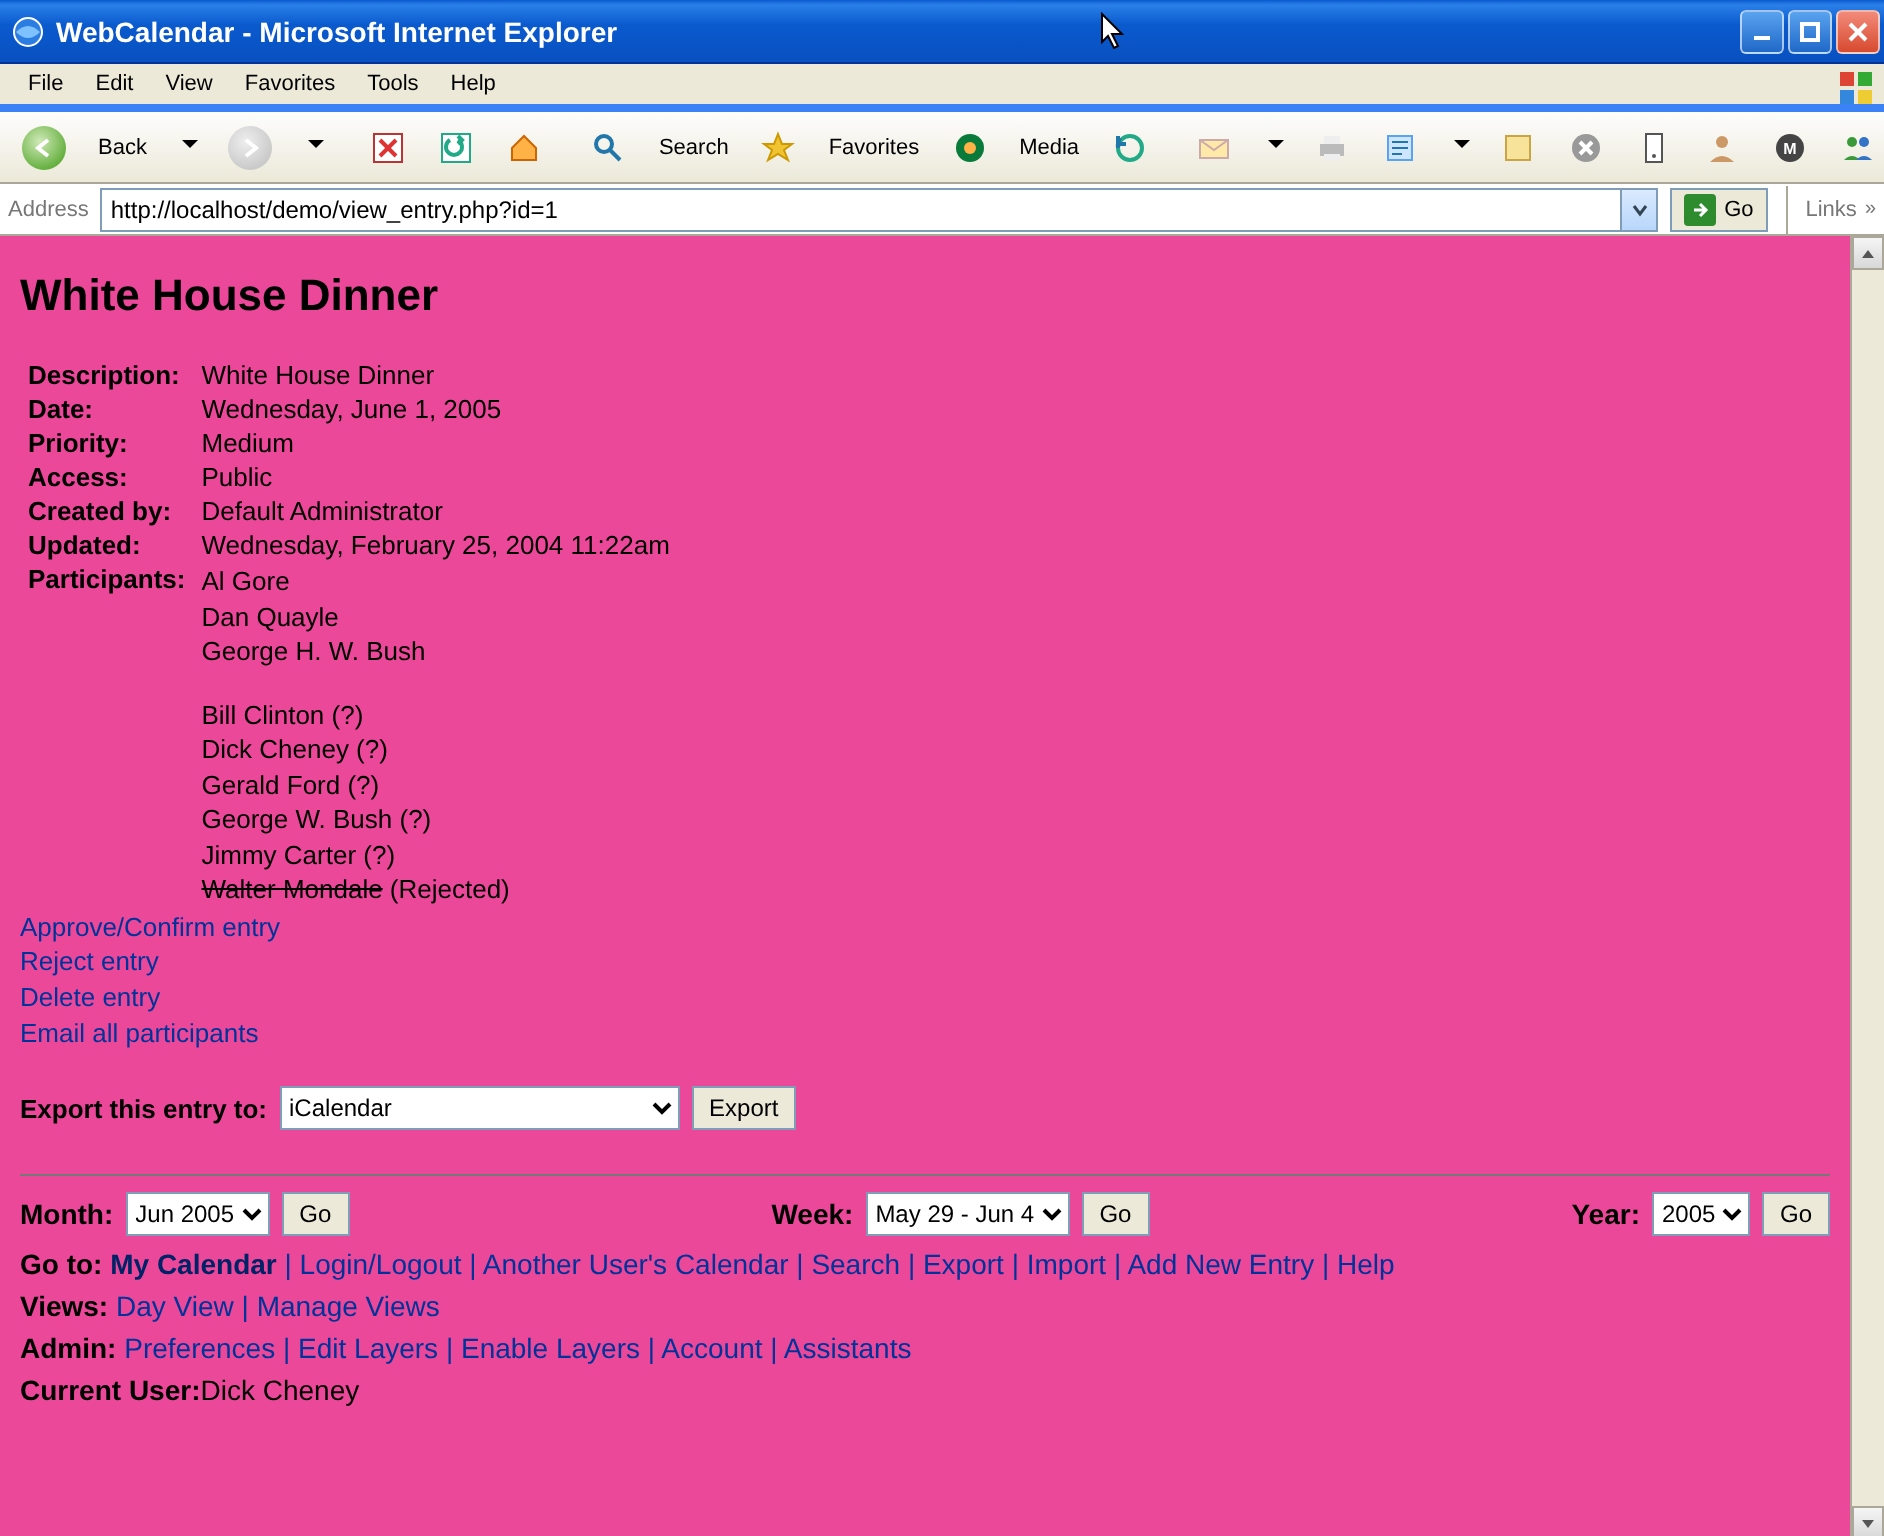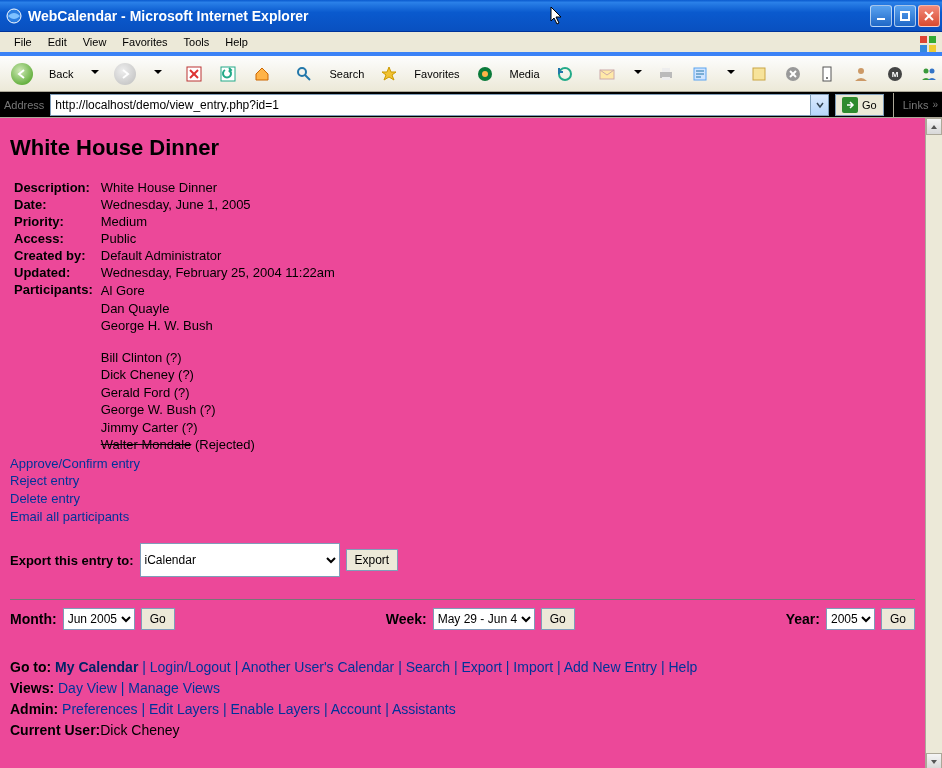--- a/index.html
+++ b/index.html
@@ -54,21 +54,21 @@
   .gray-cir{background:radial-gradient(circle at 40% 35%,#eee,#bcbcbc);}
   .tbtn .lbl{font-size:11px;color:#000;}
   .drop { width:7px;height:7px; margin-left:2px;}
   .drop::before{content:"";display:block;border-left:4px solid transparent;border-right:4px solid transparent;border-top:4px solid #000;}
   .sep{width:1px;height:24px;background:#aca899;margin:0 3px;}
   .ico16{width:18px;height:18px;display:block;}
   .tooltxt{font-size:11px;}
 
   
   .addrbar{
-    height:26px; background:#000000; display:flex; align-items:center;
+    height:26px; background:#ffffff; display:flex; align-items:center;
     padding:0 4px; gap:6px; border-bottom:1px solid #aca899;
   }
   .addrbar .lbl{color:#777;}
   .addrbar .combo{
     flex:1; height:22px; display:flex; align-items:center;
     background:#fff; border:1px solid #7f9db9;
   }
   .addrbar .combo input{
     flex:1; border:none; outline:none; font-size:12px; padding:0 4px;
   }
@@ -106,36 +106,36 @@
   .participants-block{line-height:1.35;}
   .participants-block div{font-size:13px;}
   .strike{text-decoration:line-through;}
 
   .actions{line-height:1.35;}
   .actions a{color:#003399;text-decoration:none;font-size:13px;display:block;}
 
   .export-row{margin-top:18px;display:flex;align-items:center;gap:6px;}
   .export-row .lab{font-weight:bold;font-size:13px;}
   select.native{
-    height:34px;border:1px solid #7f9db9;background:#fff;font-size:12px;
+    height:22px;border:1px solid #7f9db9;background:#fff;font-size:12px;
     min-width:200px;
   }
   button.native{
     height:22px;border:1px solid #7f9db9;background:#ece9d8;font-size:12px;
     padding:0 8px;cursor:default;
   }
 
   hr.rule{border:none;border-top:1px solid #777;margin:22px 0 8px 0;}
 
   .navline{font-size:14px;display:flex;align-items:center;gap:6px;}
   .navline .nlab{font-weight:bold;}
   .navline select{height:22px;border:1px solid #7f9db9;background:#fff;font-size:12px;}
   .navrow{display:flex;align-items:center;justify-content:space-between;}
 
-  .footer-links{margin-top:27px;font-size:14px;line-height:1.5;}
+  .footer-links{margin-top:4px;font-size:14px;line-height:1.5;}
   .footer-links b{font-weight:bold;}
   .footer-links a{color:#003399;text-decoration:none;}
   .footer-links .sep-pipe{color:#003399;}
   .footer-links .bold-link{font-weight:bold;color:#002266;}
 
   .cursor{
     position:absolute; width:16px; height:22px; pointer-events:none;
   }
 </style>
 </head>

